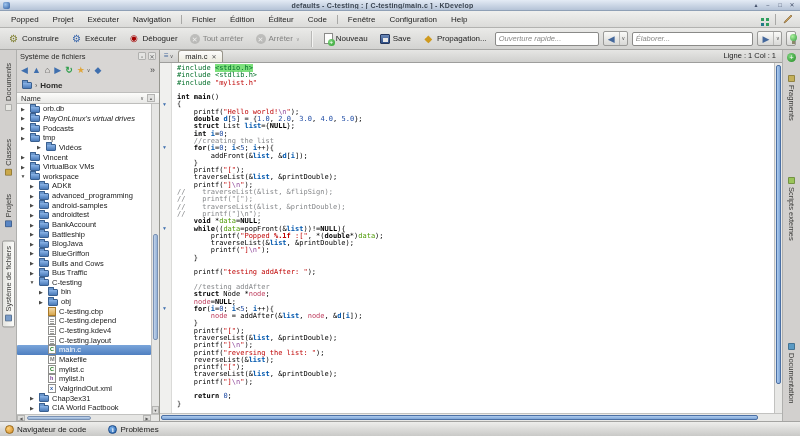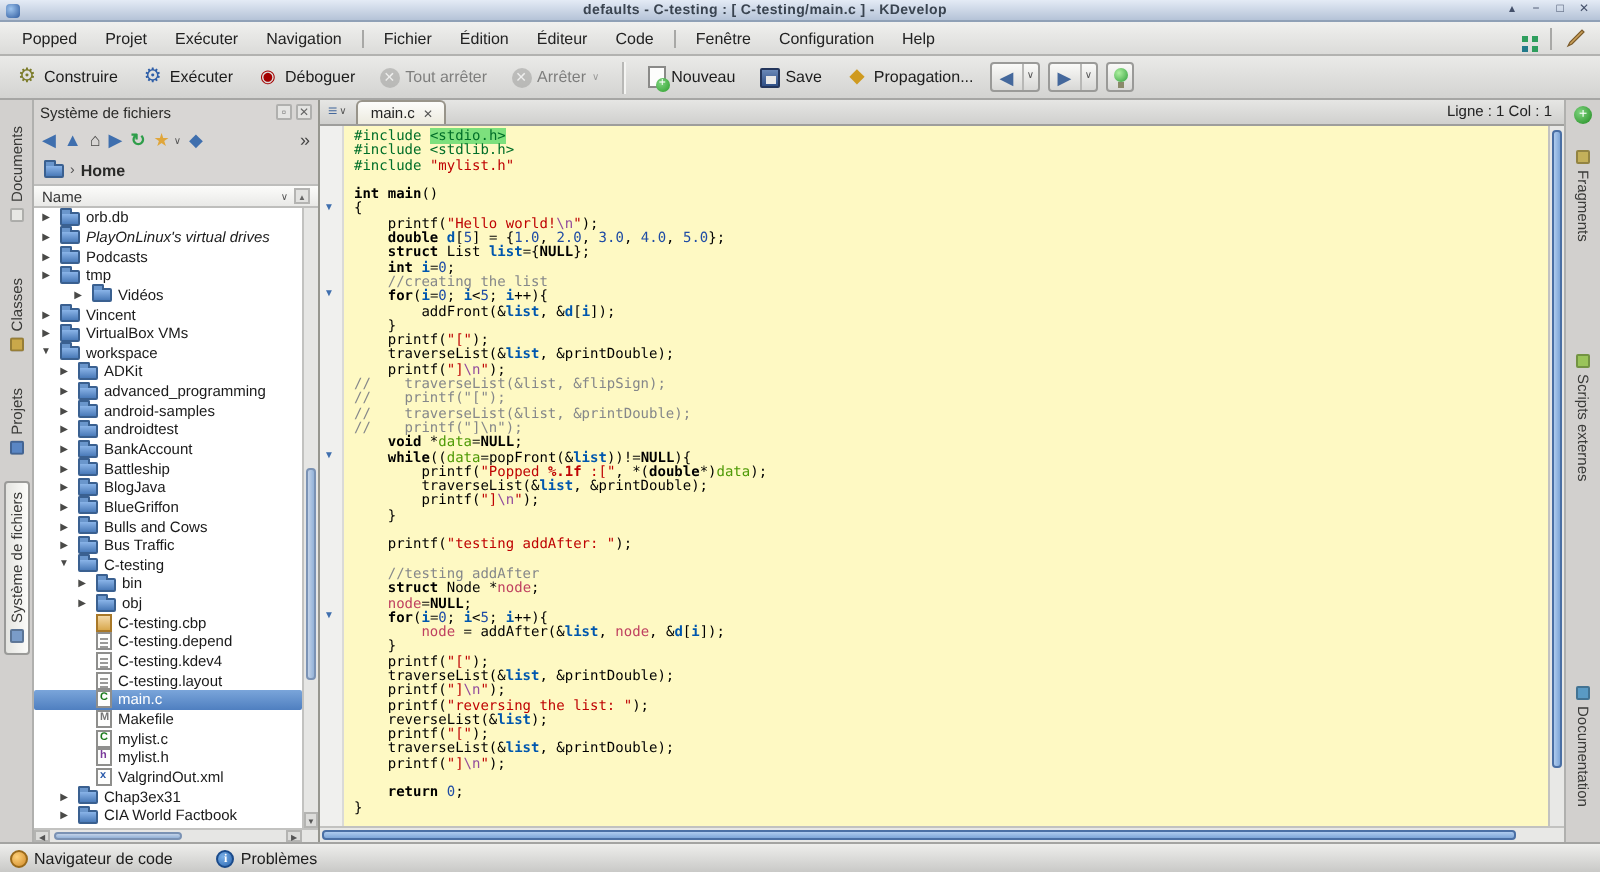--- a/index.html
+++ b/index.html
@@ -115,21 +115,21 @@
   .thb-th{position:absolute;left:10px;top:1px;bottom:1px;width:45%;background:linear-gradient(#c2d2e8,#93b2d8);border:1px solid #7a92b4;border-radius:2px;}
 
   
   .editor{flex:1;display:flex;flex-direction:column;min-width:0;}
   .tabbar{height:13px;background:linear-gradient(#e6e6e4,#d0d0ce);border-bottom:1px solid #9e9e9c;display:flex;align-items:flex-end;padding:0 2px;gap:3px;}
   .doclist{display:flex;align-items:center;height:11px;margin-bottom:1px;padding:0 2px;gap:1px;color:#44689c;}
   .doclist .bars{font-size:8px;line-height:10px;}
   .etab{height:12px;display:flex;align-items:center;gap:4px;padding:0 6px;background:linear-gradient(#fcfcfb,#eceade);border:1px solid #98948a;border-bottom:none;border-radius:3px 3px 0 0;font-size:7.5px;color:#222;}
   .tclose{font-size:6px;color:#555;}
   .cursor-pos{margin-left:auto;font-size:7.5px;color:#222;padding:0 4px 2px 0;}
-  .ebody{flex:1;display:flex;background:#fef9c3;position:relative;overflow:hidden;justify-content:flex-end;}
+  .ebody{flex:1;display:flex;background:#ffffff;position:relative;overflow:hidden;justify-content:flex-end;}
   .gutter{width:12px;background:#f0f0ee;border-right:1px solid #dadad8;position:relative;flex:none;}
   .fold{position:absolute;left:2px;font-size:5px;color:var(--fold-marker);}
   .code{flex:1;overflow:hidden;padding:2px 0 0 5px;font-family:"DejaVu Sans Mono","Liberation Mono",monospace;font-size:7px;line-height:7.3px;white-space:pre;color:#000;}
   .cl{height:7.3px;}
   .pl{color:#000;}
   .pp{color:var(--preprocessor);}
   .hli{background:var(--include-highlight);}
   .str{color:var(--string);}
   .esc{color:var(--escape);}
   .kw{font-weight:bold;color:#000;}
@@ -218,24 +218,26 @@
       </span>
       <span class="tbtn">
         <span class="ic ic-save"></span>
         <span class="tlbl">Save</span>
       </span>
       <span class="tbtn">
         <span class="ic ic-propagation">◆</span>
         <span class="tlbl">Propagation...</span>
       </span>
     </span>
+  <input class="tb-input q-open" placeholder="Ouverture rapide..." style="">
   <span class="navbtn">
     <span class="arr">◀</span>
     <span class="mini">∨</span>
   </span>
+  <input class="tb-input elab" placeholder="Élaborer..." style="">
   <span class="navbtn">
     <span class="arr">▶</span>
     <span class="mini">∨</span>
   </span>
   <span class="bulb"></span>
 </div>
 
 <div class="main">
 
   <div class="strip left">

